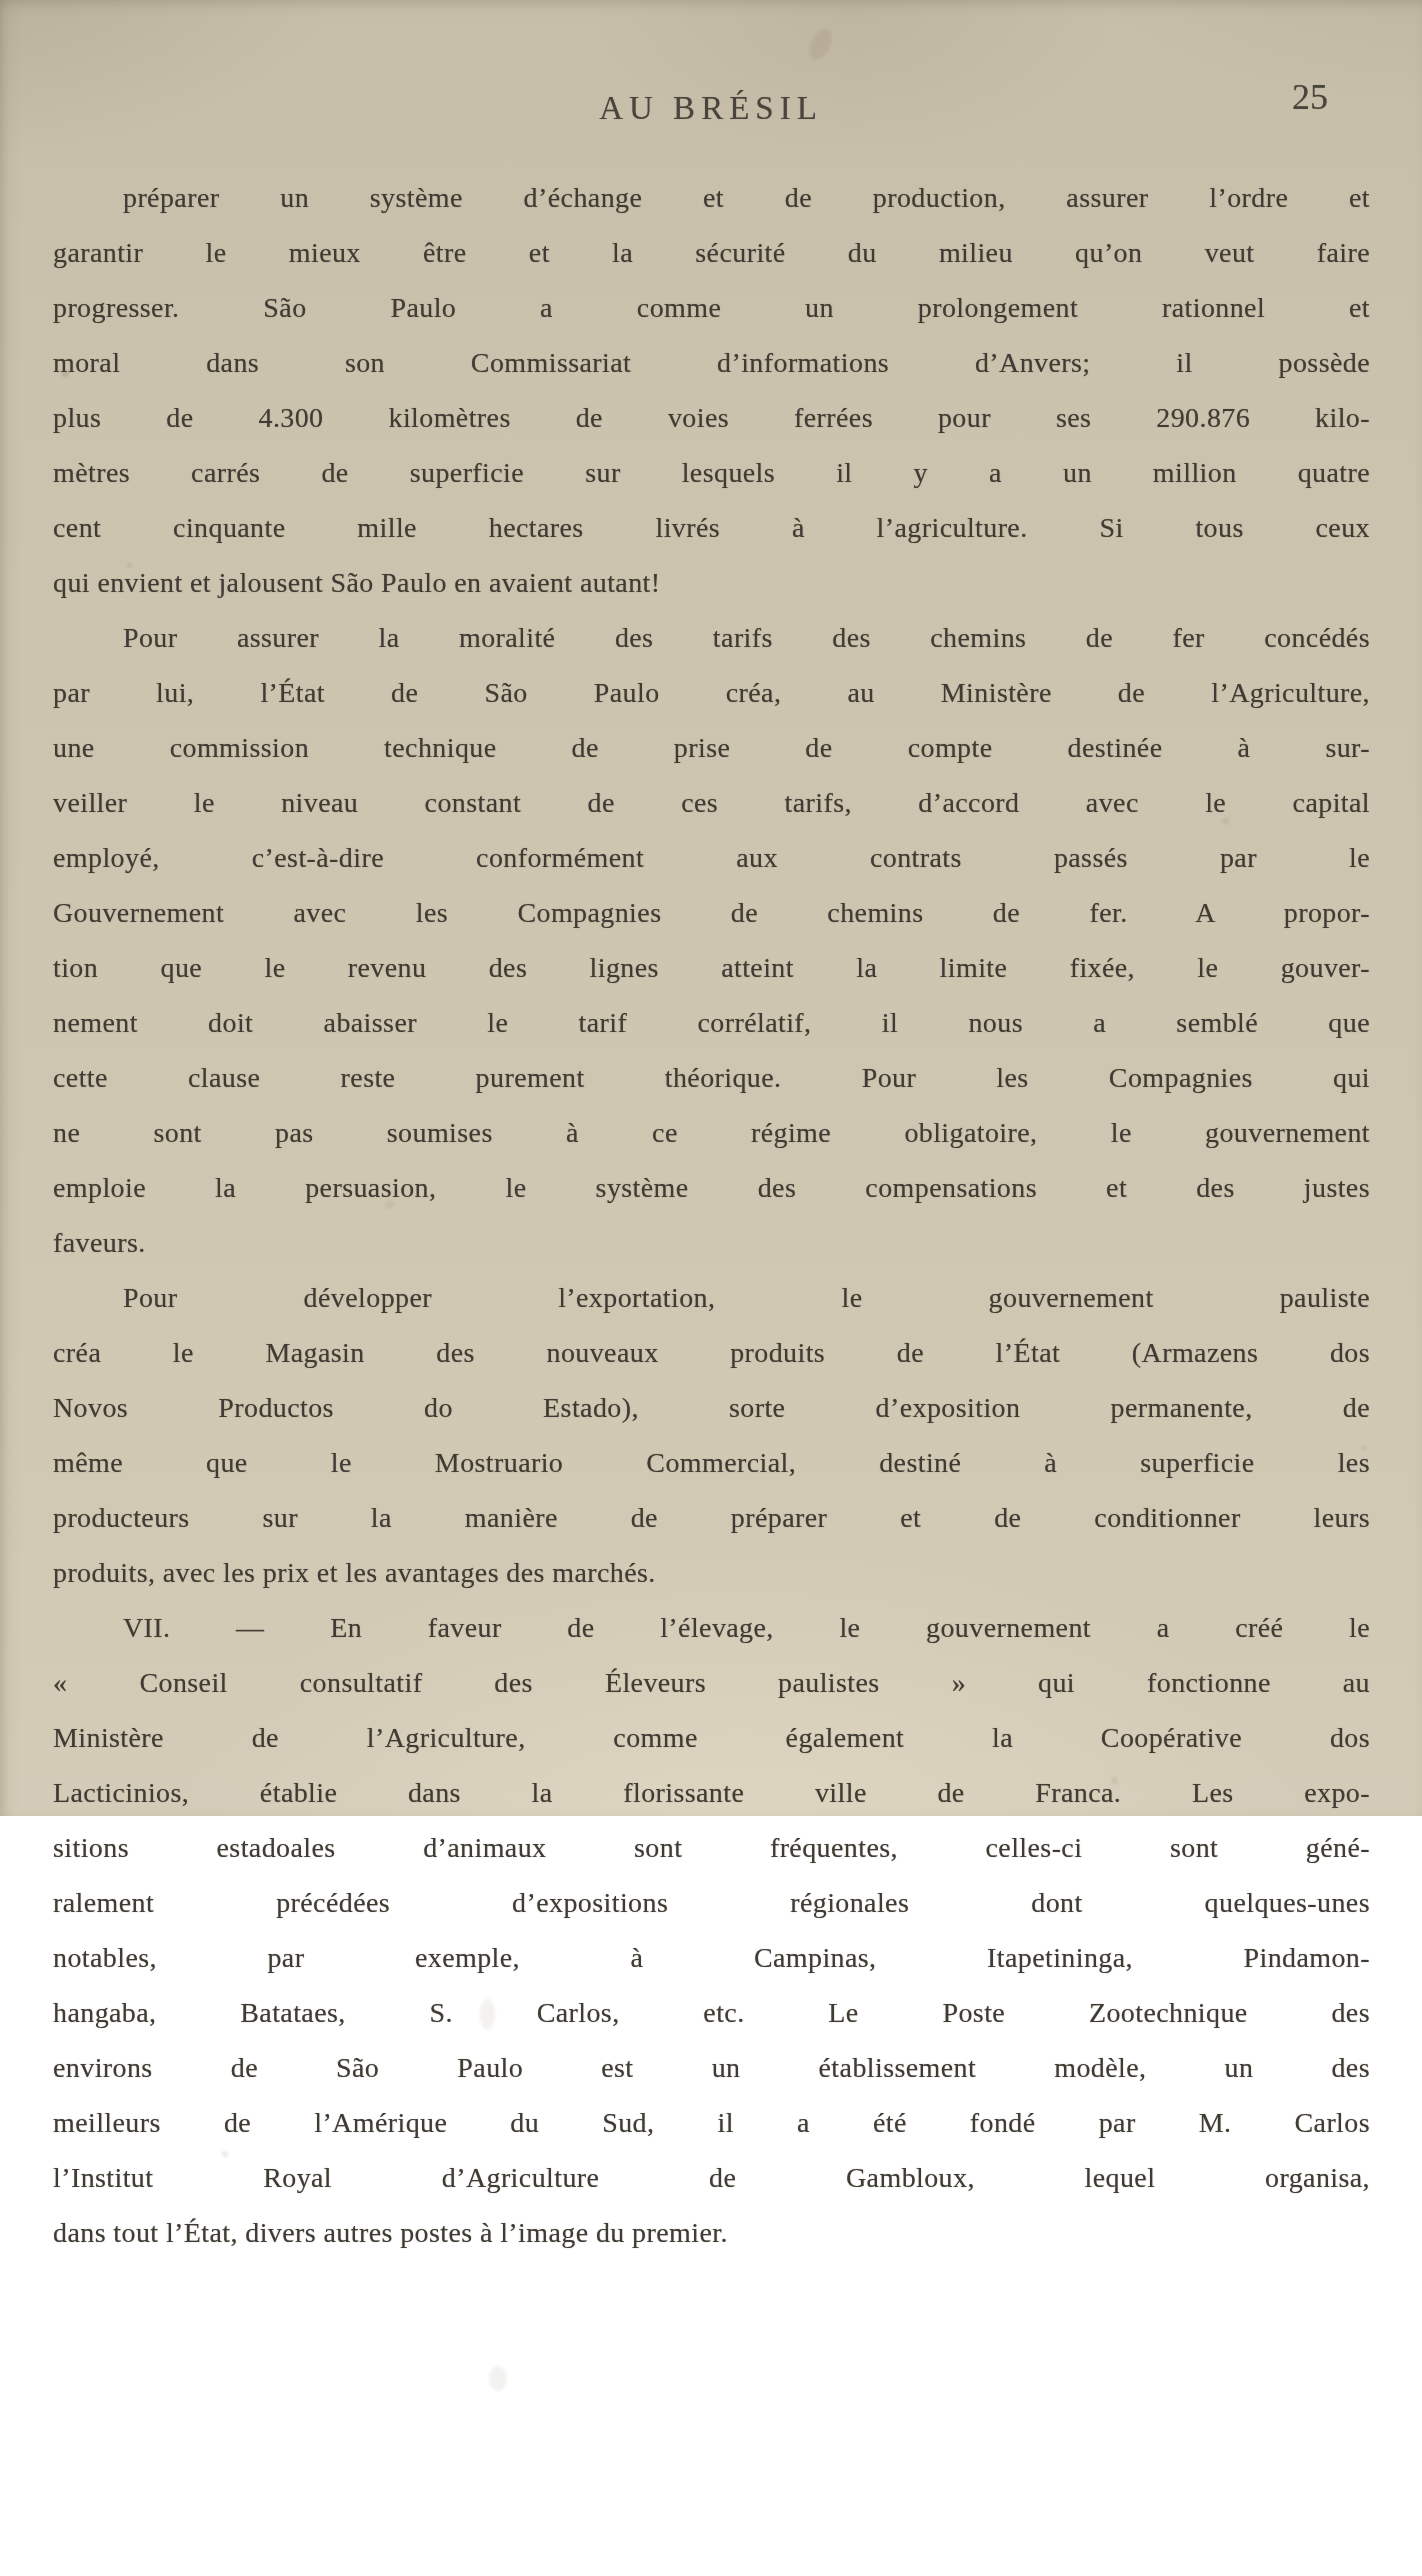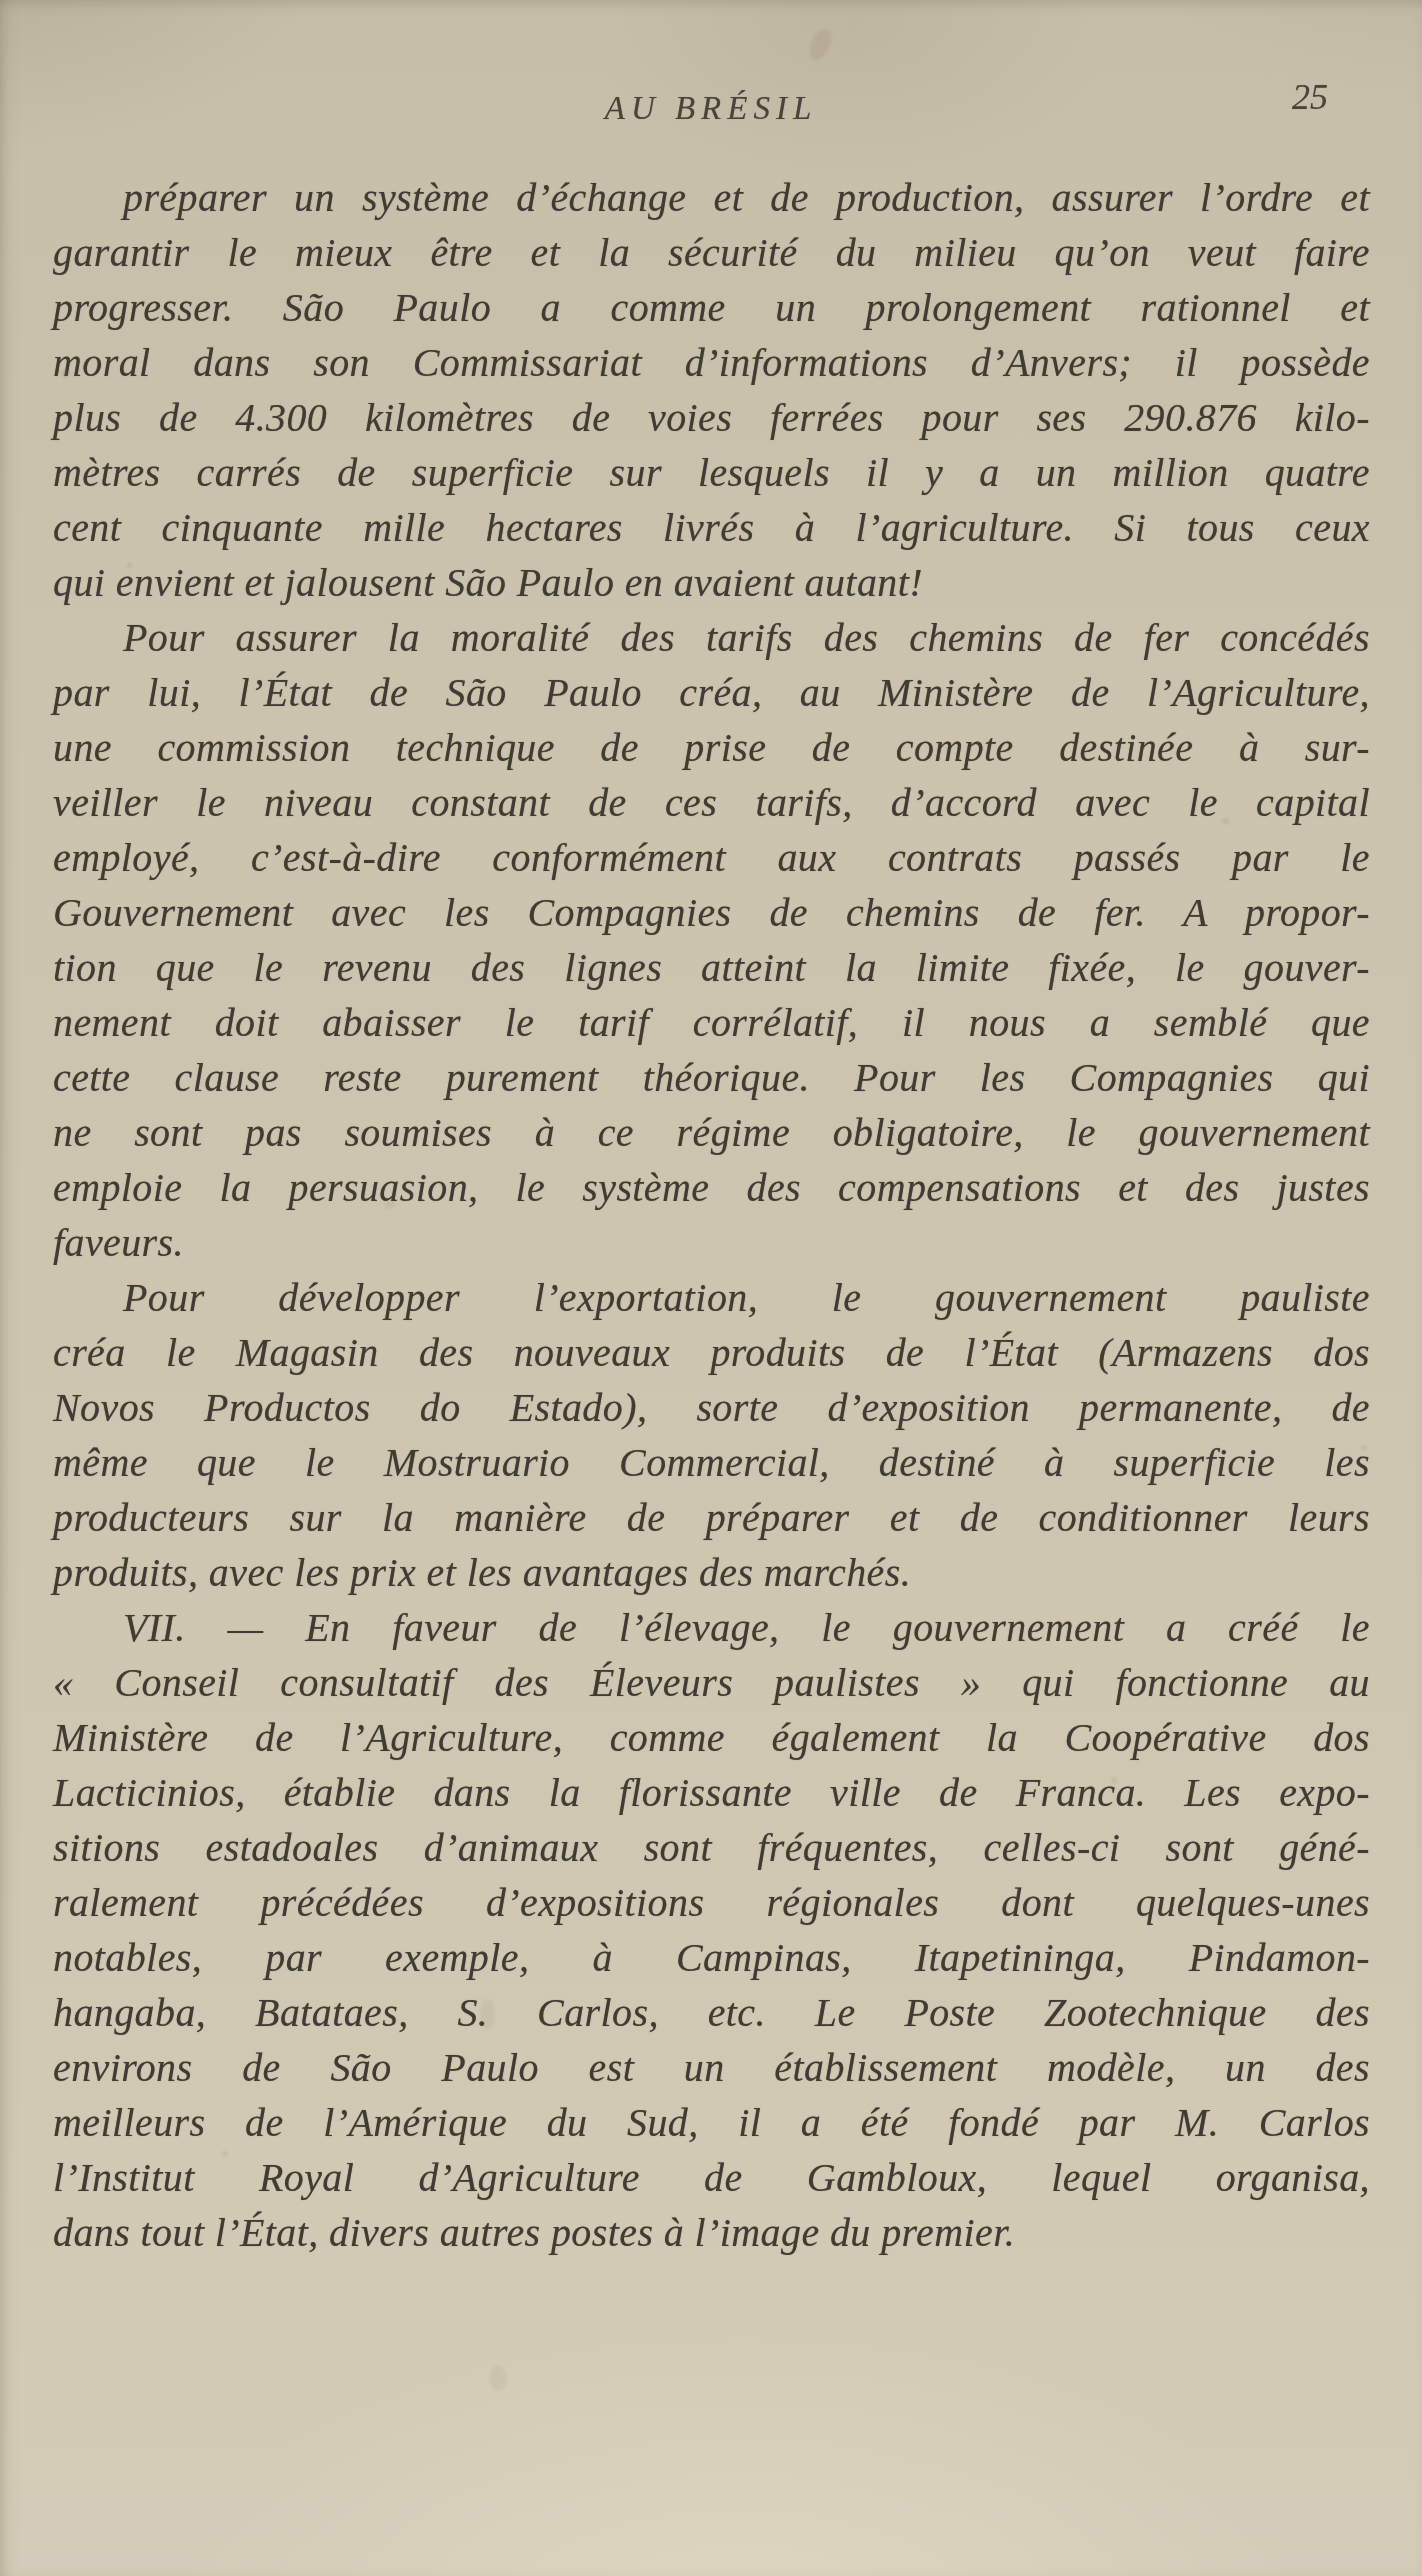--- a/index.html
+++ b/index.html
@@ -8,49 +8,48 @@
     --ink:#403c34;
     --head-ink:#4a453c;
   }
   body{
     width:1422px;height:2576px;
     font-family:"Liberation Serif","DejaVu Serif",serif;
     overflow:hidden;
   }
   .page{
     position:relative;
-    width:1422px;height:2576px;
+    width:1422px;height:1816px;
     background:
       radial-gradient(ellipse 889px 518px at 52% 103%, rgba(232,224,202,0.55), transparent 65%),
       radial-gradient(ellipse 666px 370px at -2% -2%, rgba(125,116,96,0.20), transparent 55%),
       radial-gradient(ellipse 666px 311px at 102% -3%, rgba(140,130,108,0.14), transparent 55%),
       radial-gradient(ellipse 370px 222px at 60% 1%, rgba(120,108,86,0.10), transparent 70%),
       linear-gradient(180deg,#c7beaa 0%, #ccc3ae 25%, #cfc6b1 60%, #d3cab6 90%, #d4ccb8 100%);
     box-shadow:inset 10.4px 0 19px -12px rgba(90,80,60,0.35), inset 0 9px 18px -10.4px rgba(90,80,60,0.30);
-    font-style:italic;
   }
   .running-head{
     position:absolute;top:90px;left:0;right:0;
     text-align:center;
     font-size:33px;line-height:37px;
     letter-spacing:6px;
     color:var(--head-ink);
     text-shadow:0 0 0.9px rgba(64,58,46,0.45);
   }
   .page-number{
     position:absolute;top:78px;right:94px;
     font-size:36px;line-height:39px;
     color:var(--head-ink);
     text-shadow:0 0 0.9px rgba(64,58,46,0.45);
   }
   .text-block{
     position:absolute;
     left:53px;top:170px;width:1317px;
     color:var(--ink);
-    font-size:40px;
+    font-size:28px;
     letter-spacing:0.4px;
     text-shadow:0 0 1px rgba(62,56,44,0.5);
   }
   .paragraph{margin:0;}
   .line{
     line-height:55px;
     white-space:normal;
     text-align:justify;
     text-align-last:justify;
   }

